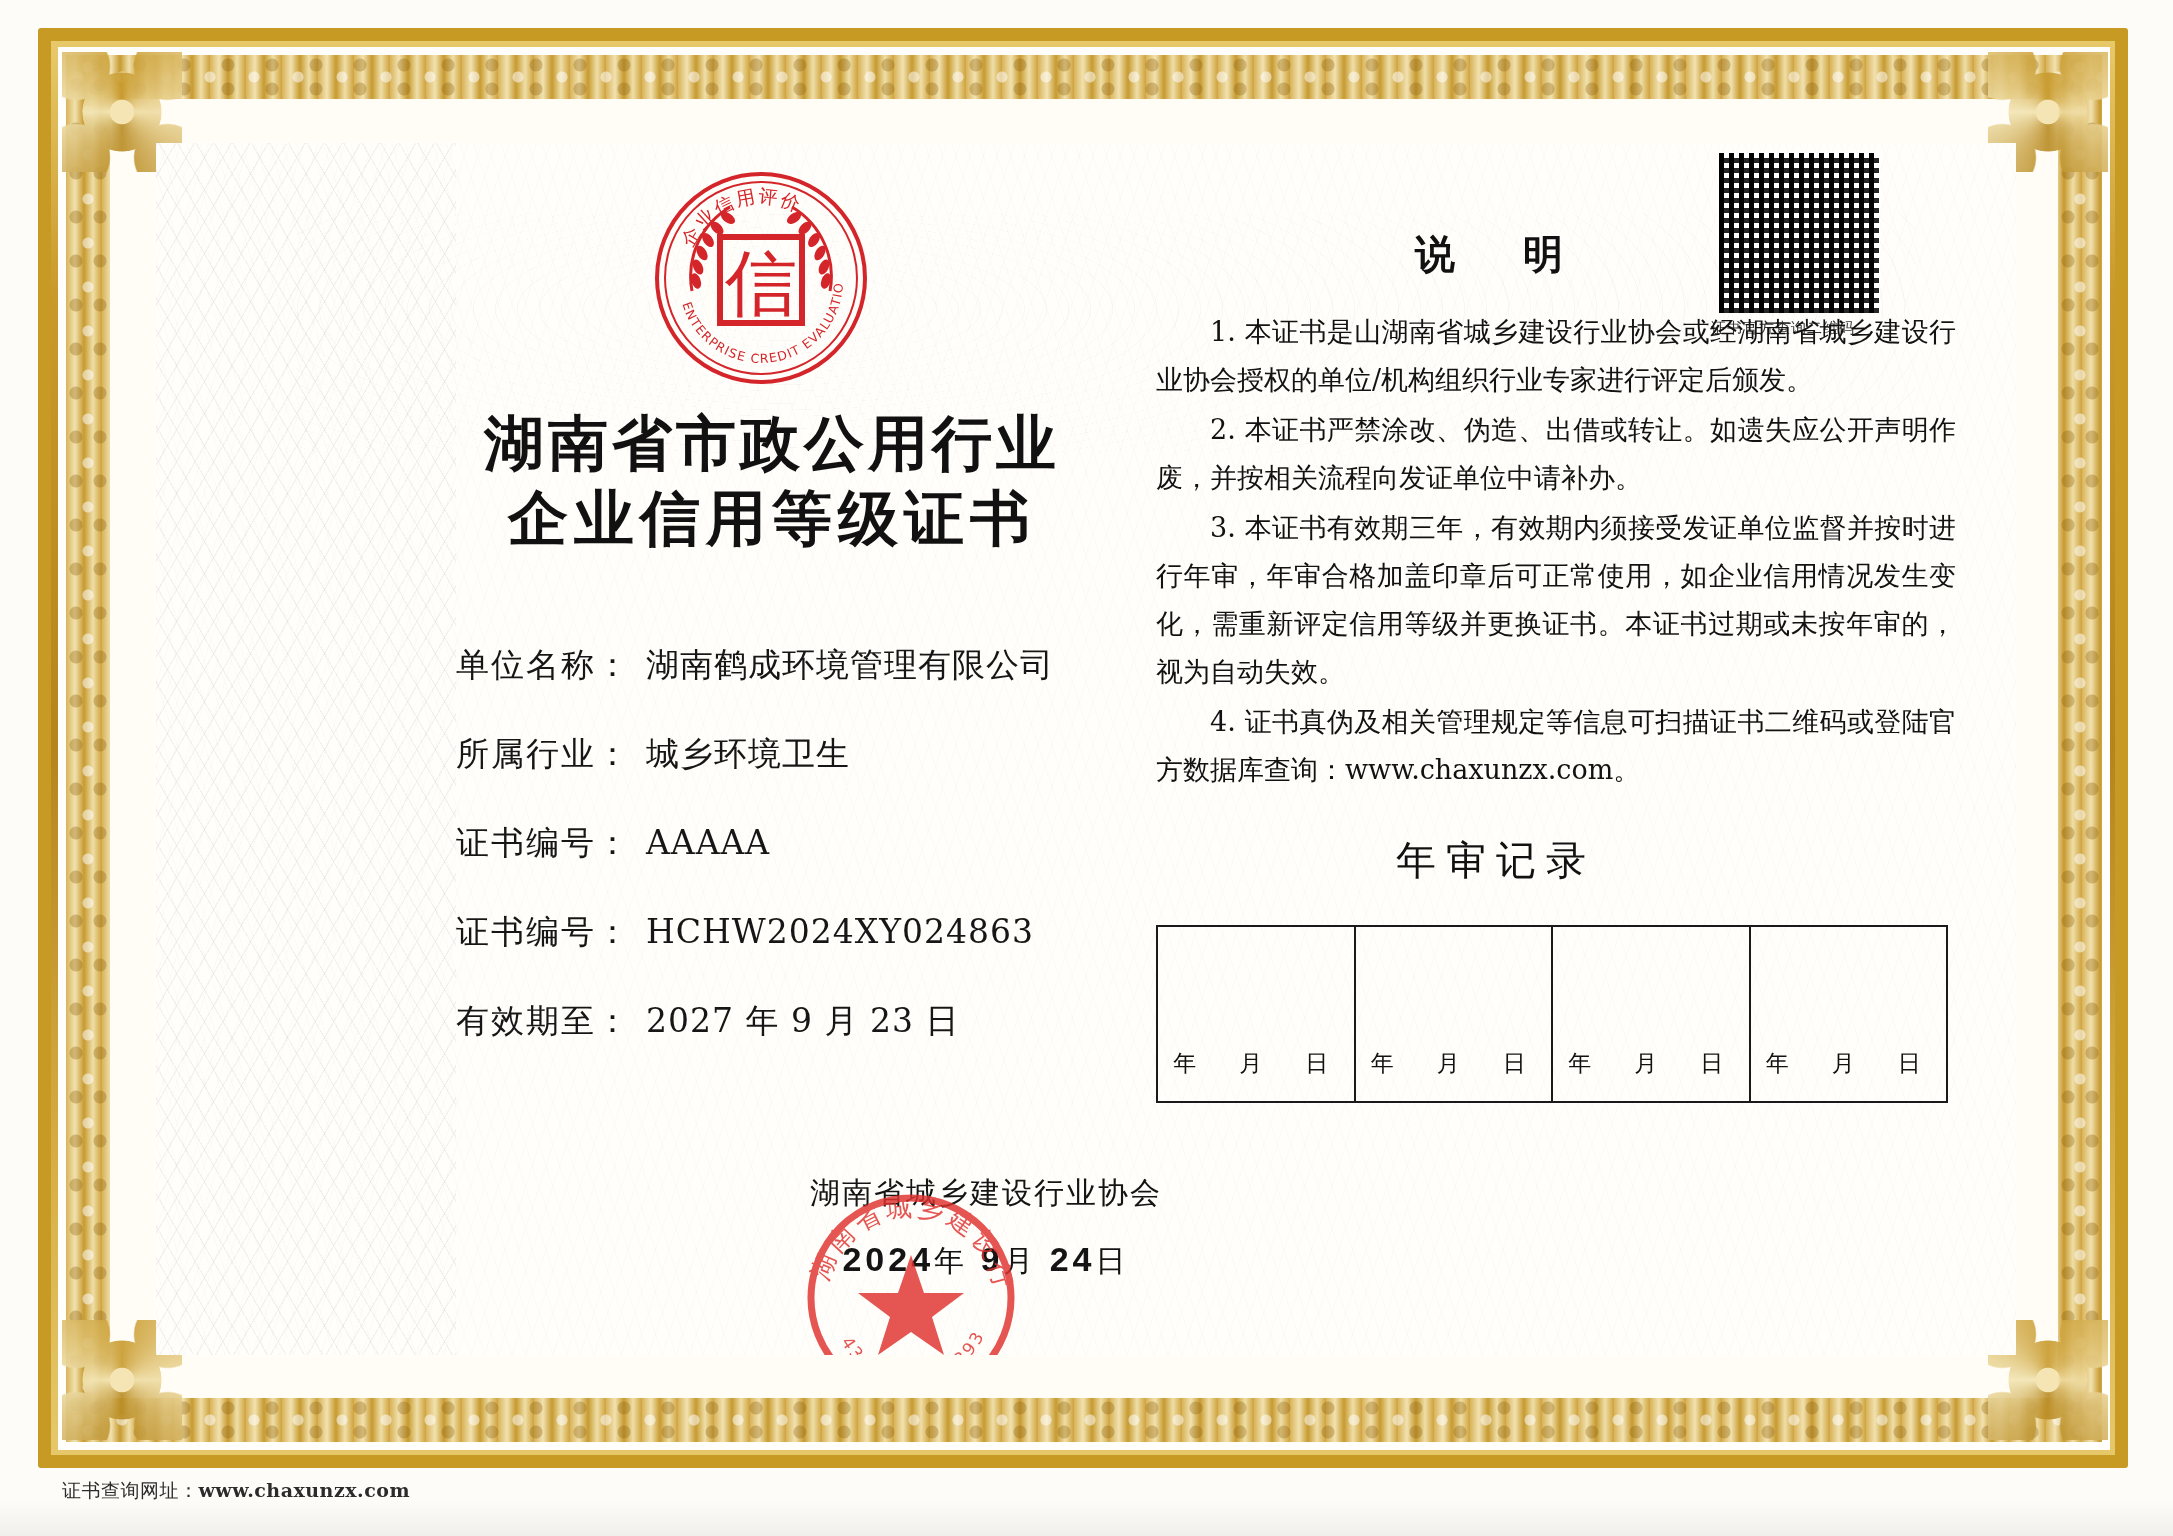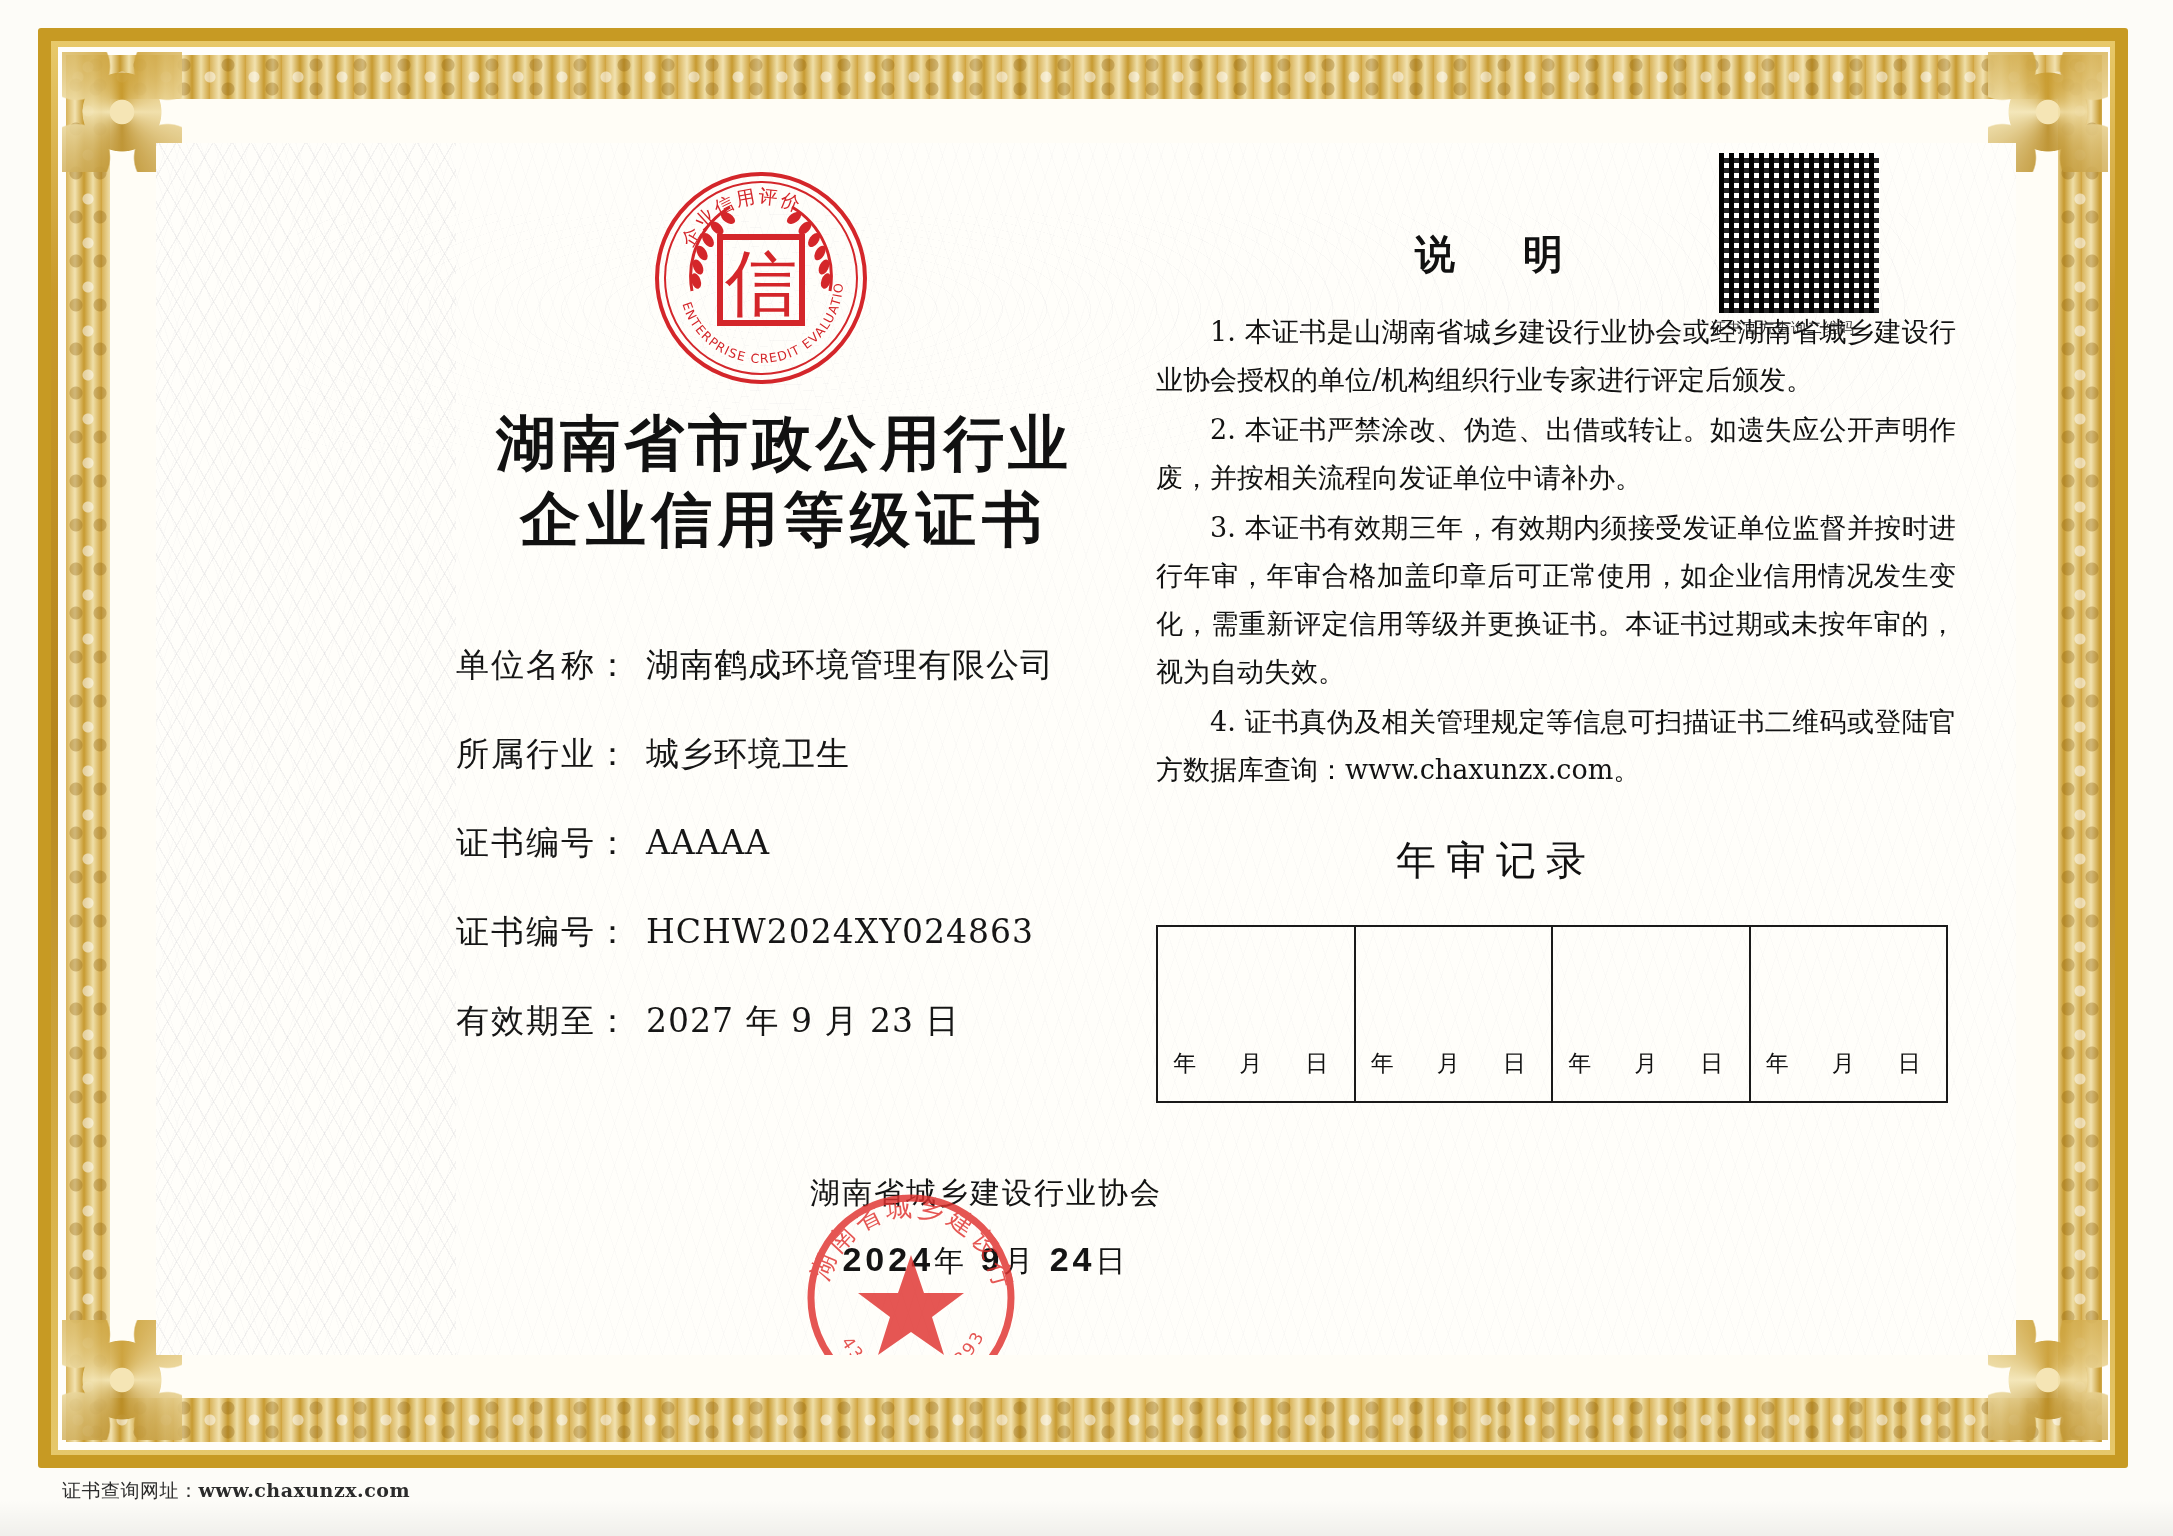--- a/index.html
+++ b/index.html
@@ -162,31 +162,31 @@
   
   .emblem {
     position: absolute;
     left: 490px; top: 20px;
     width: 230px; height: 230px;
   }
   .emblem svg { display: block; }
 
   .cert-title {
     position: absolute;
-    left: 268px; top: 262px;
+    left: 256px; top: 262px;
     width: 720px;
     text-align: center;
     font-family: "DejaVu Serif", "Liberation Serif", serif;
     font-weight: bold;
     font-size: 60px;
     line-height: 76px;
     letter-spacing: 4px;
     color: #111;
   }
-  .cert-title .l2 { letter-spacing: 6px; }
+  .cert-title .l2 { letter-spacing: 6px; font-family: Liberation Serif, serif; }
 
   .fields {
     position: absolute;
     left: 300px; top: 500px;
     width: 860px;
   }
   .field-row {
     display: flex;
     align-items: baseline;
     margin-bottom: 44px;

